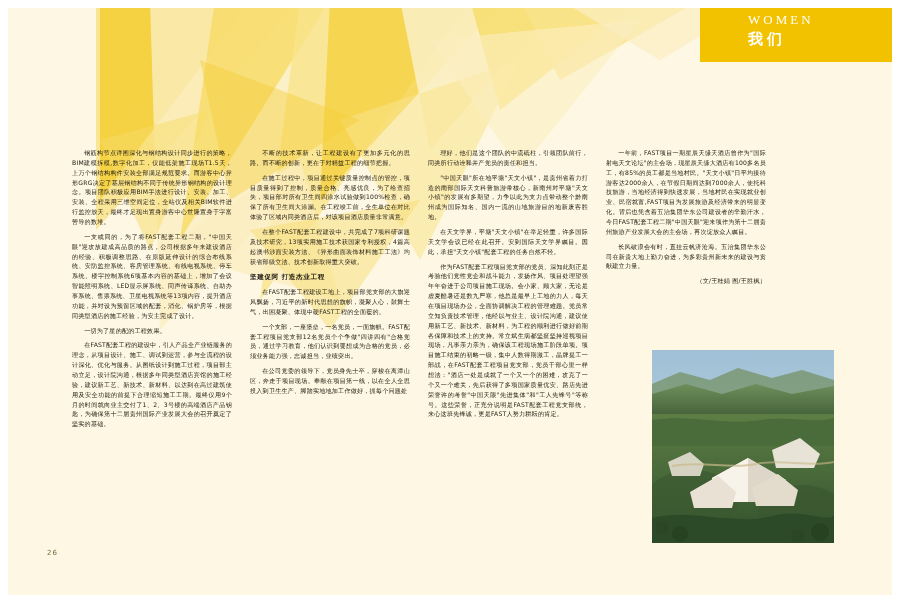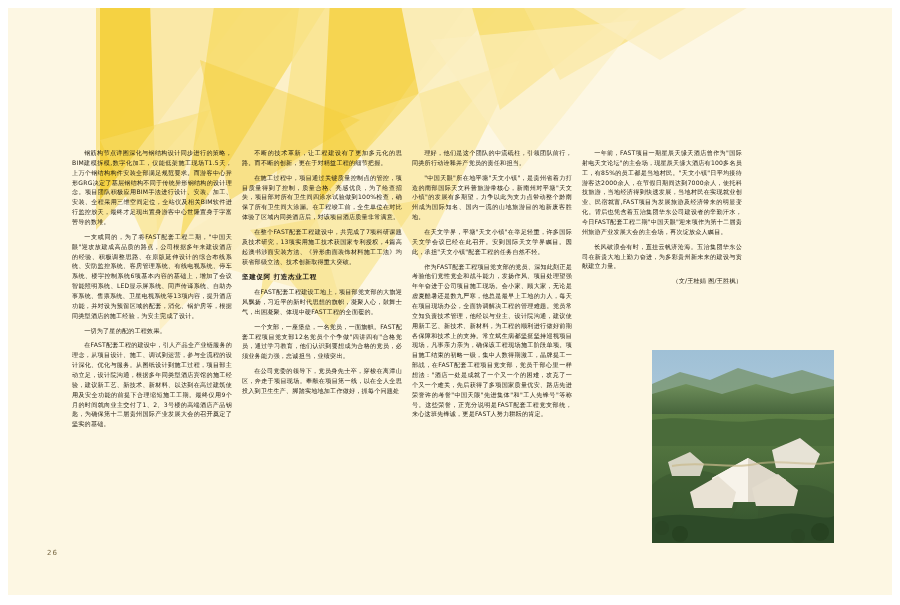--- a/index.html
+++ b/index.html
@@ -63,21 +63,21 @@
   }
 
   
   .columns {
     position: absolute;
     top: 148px;
     left: 72px;
     width: 762px;
     height: 420px;
     display: flex;
-    gap: 10px;
+    gap: 18px;
     z-index: 4;
   }
   .col {
     width: 160px;
     font-size: 6.1px;
     line-height: 1.62;
     color: #262016;
     text-align: justify;
     letter-spacing: 0.2px;
   }
@@ -158,20 +158,24 @@
       <polygon points="160,250 300,160 340,300" fill="#fbeec0" opacity="0.75"></polygon>
       <polygon points="340,120 520,60 420,260" fill="#f9e38b" opacity="0.55"></polygon>
       <polygon points="200,60 360,120 230,200" fill="#f4cf3a" opacity="0.45"></polygon>
       <polygon points="430,40 640,20 520,170" fill="#fbeec0" opacity="0.6"></polygon>
       <polygon points="560,0 760,0 660,60" fill="#fbeec0" opacity="0.7"></polygon>
       <polygon points="250,230 420,200 330,330" fill="#f7dc68" opacity="0.45"></polygon>
       <polygon points="100,140 210,110 150,250" fill="#f7dc68" opacity="0.5"></polygon>
     </svg>
   </div>
 
+  <div class="header-badge">
+    <div class="en">WOMEN</div>
+    <div class="cn">我们</div>
+  </div>
 
   <div class="columns">
 
     <div class="col">
       <p>钢筋构节点详图深化与钢结构设计同步进行的策略，BIM建模拆模,数字化加工，仅能低架施工现场T1.5天，上万个钢结构构件安装全部满足规范要求。而游客中心异形GRG决定了基层钢结构不同于传统异形钢结构的设计理念。项目团队积极应用BIM手法进行设计、安装、加工、安装、全程采用三维空间定位，全站仪及相关BIM软件进行监控放天，最终才足现出置身游客中心世隆置身于字富苦导的数堆。</p>
       <p>一支或同的，为了将FAST配套工程二期，"中国天眼"迎攻放建成高品质的路点，公司根据多年来建设酒店的经验、积极调整思路、在原版延伸设计的综合布线系统、安防监控系统、客房管理系统、有线电视系统、停车系统、楼宇控制系统6项基本内容的基础上，增加了会议智能照明系统、LED显示屏系统、同声传译系统、自助办事系统、售票系统、卫星电视系统等13项内容，提升酒店功能，并对设为预留区域的配套，消化、锅炉房等，根据同类型酒店的施工经验，为安主完成了设计。</p>
       <p>一切为了星的配的工程效果。</p>
       <p>在FAST配套工程的建设中，引人产品全产业链服务的理念，从项目设计、施工、调试到运营，参与全流程的设计深化、优化与服务。从图纸设计到施工过程，项目部主动立足，设计院沟通，根据多年同类型酒店宾馆的施工经验，建议新工艺、新技术、新材料、以达到在高过建筑使用及安全功能的前提下合理缩短施工工期。最终仅用9个月的时间就向业主交付了1、2、3号楼的高端酒店产品钥匙，为确保第十二届贵州国际产业发展大会的召开奠定了坚实的基础。</p>
     </div>
 

